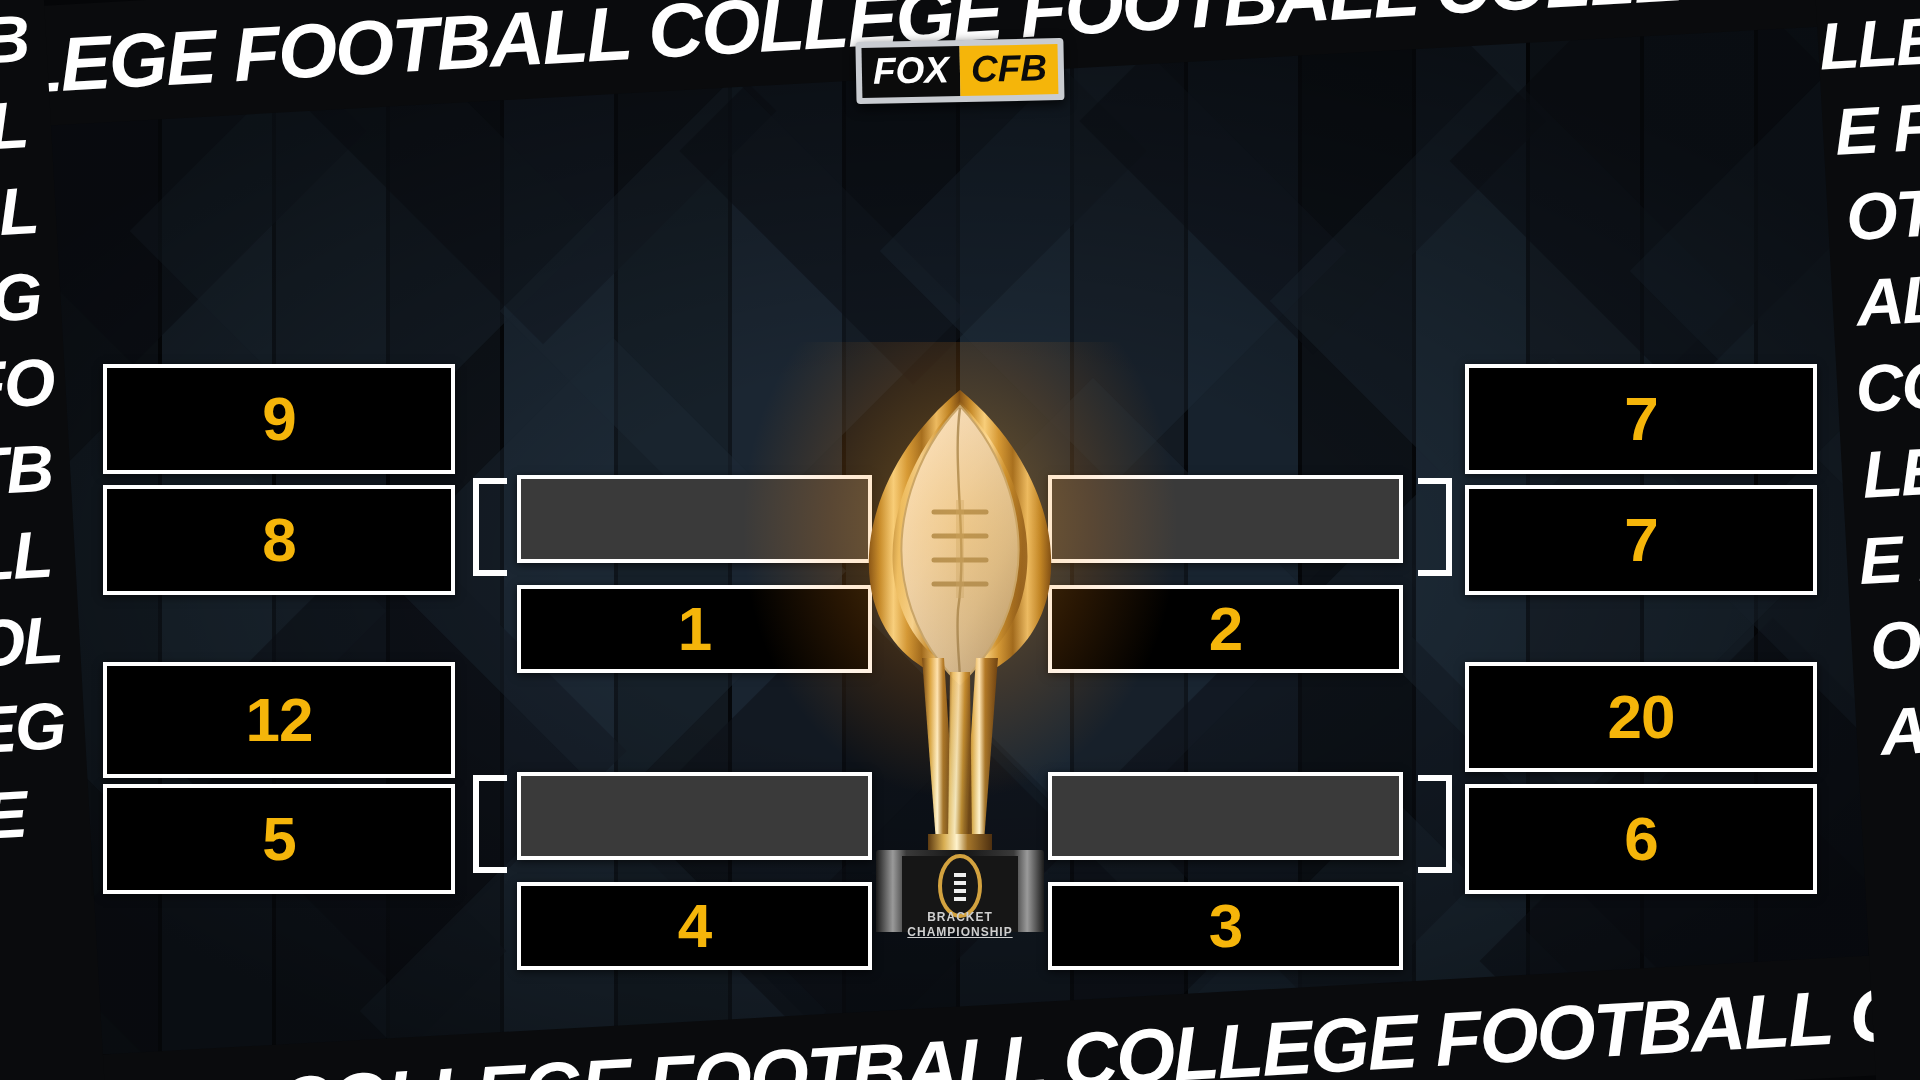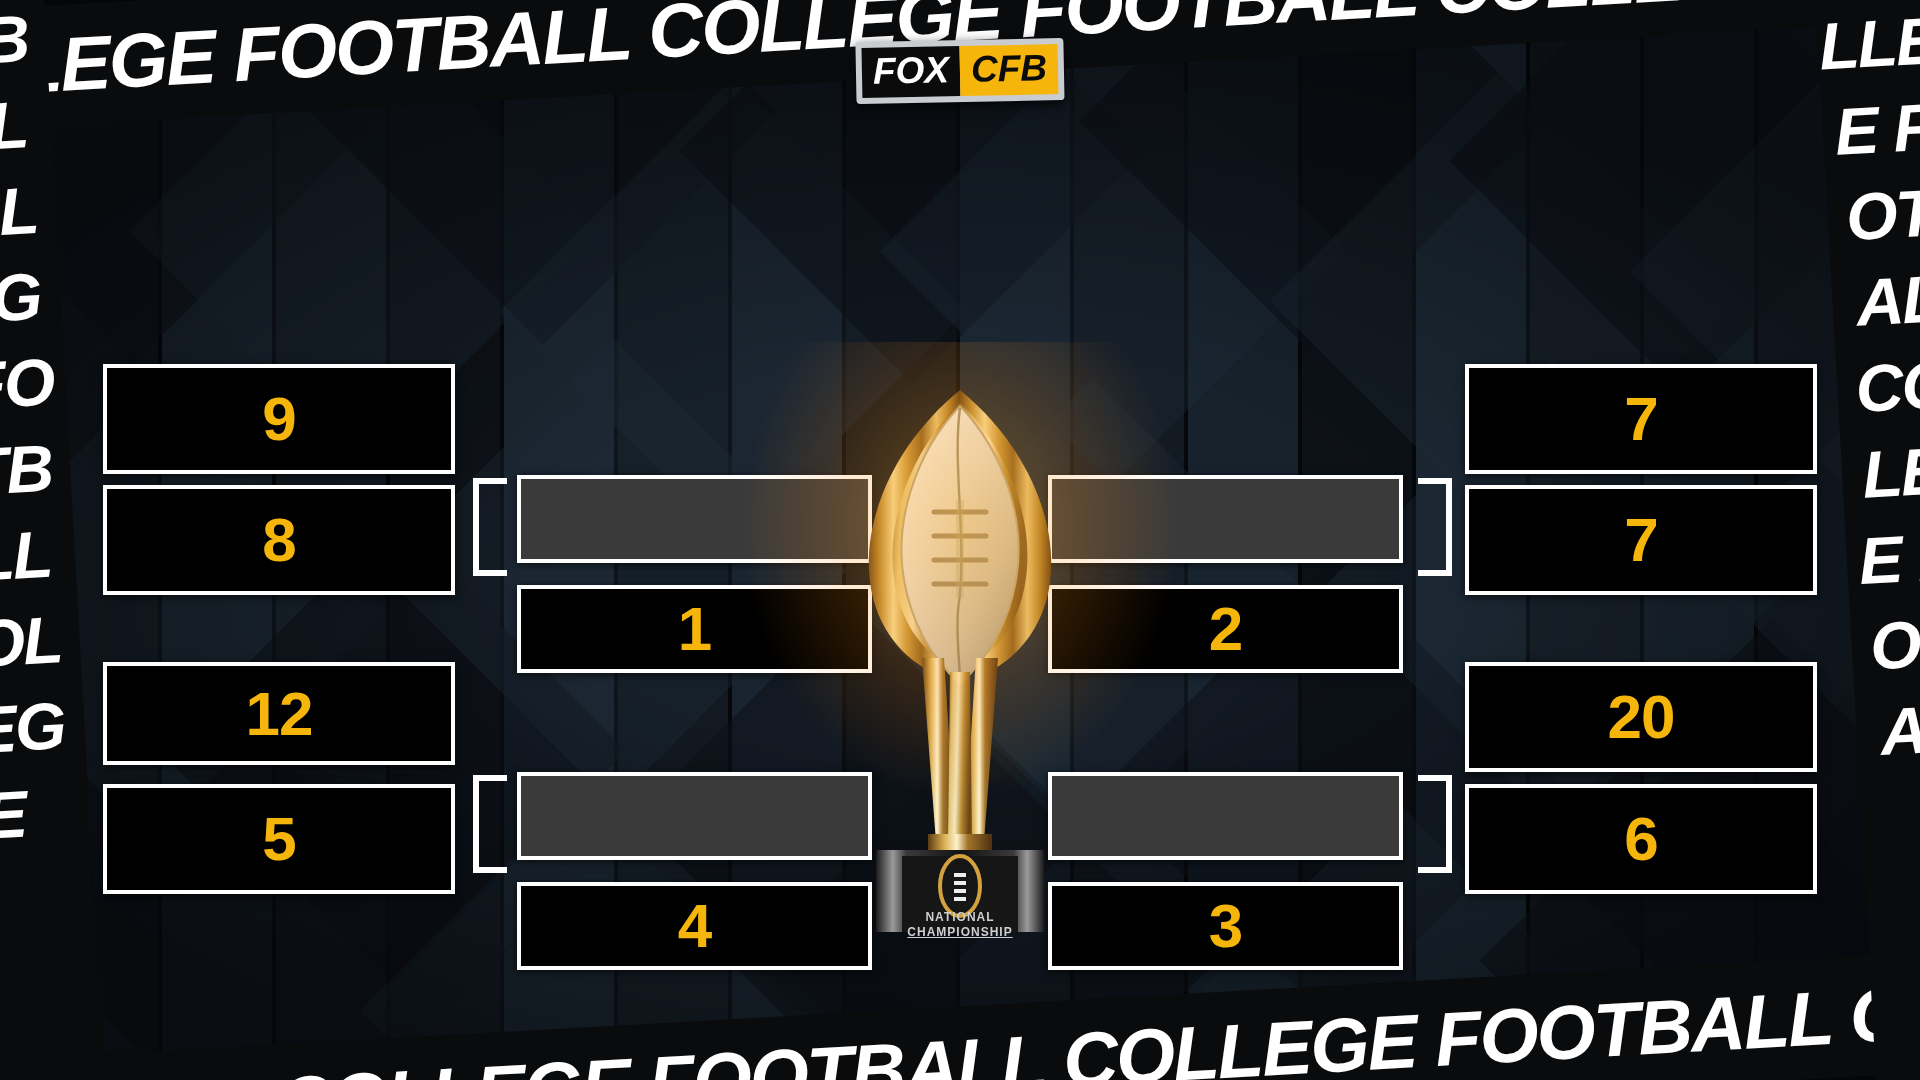--- a/index.html
+++ b/index.html
@@ -285,32 +285,32 @@
       <g transform="translate(150,514)">
         <ellipse rx="20" ry="30" fill="none" stroke="#d3a23f" stroke-width="4"></ellipse>
         <g fill="#eee">
           <rect x="-6" y="-13" width="12" height="4"></rect>
           <rect x="-6" y="-5" width="12" height="4"></rect>
           <rect x="-6" y="3" width="12" height="4"></rect>
           <rect x="-6" y="11" width="12" height="4"></rect>
         </g>
       </g>
     </svg>
-    <div class="plaque-txt" style="top:538px;">NATIONAL</div>
+    <div class="plaque-txt" style="top:538px;">BRACKET</div>
     <div class="plaque-txt" style="top:553px;text-decoration:underline;">CHAMPIONSHIP</div>
   </div>
 
   <div id="bracket">
       <div class="box" style="left: 103px; top: 364px; width: 352px; height: 110px;">
         <span class="seed">9</span>
       </div>
       <div class="box" style="left: 103px; top: 485px; width: 352px; height: 110px;">
         <span class="seed">8</span>
       </div>
-      <div class="box" style="left: 103px; top: 662px; width: 352px; height: 103px;">
+      <div class="box" style="left: 103px; top: 662px; width: 352px; height: 116px;">
         <span class="seed">12</span>
       </div>
       <div class="box" style="left: 103px; top: 784px; width: 352px; height: 110px;">
         <span class="seed">5</span>
       </div>
       <div class="box" style="left: 1465px; top: 364px; width: 352px; height: 110px;">
         <span class="seed">7</span>
       </div>
       <div class="box" style="left: 1465px; top: 485px; width: 352px; height: 110px;">
         <span class="seed">7</span>

